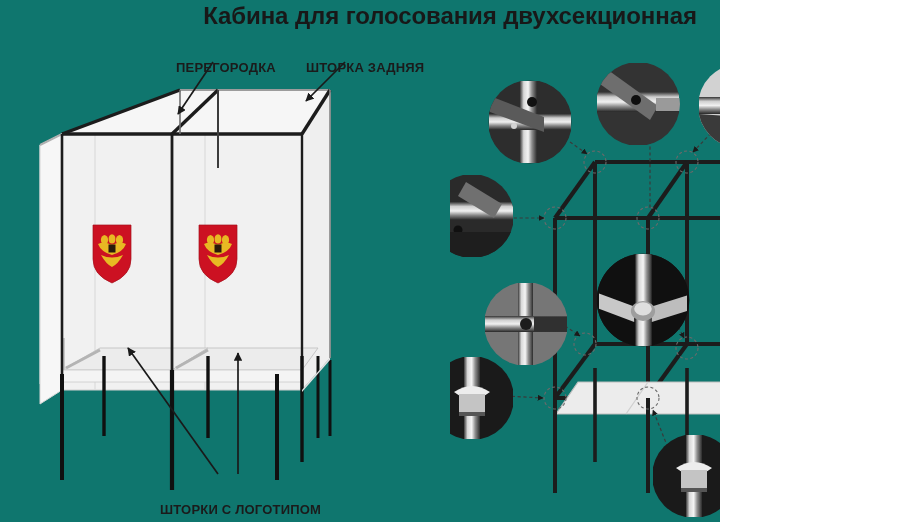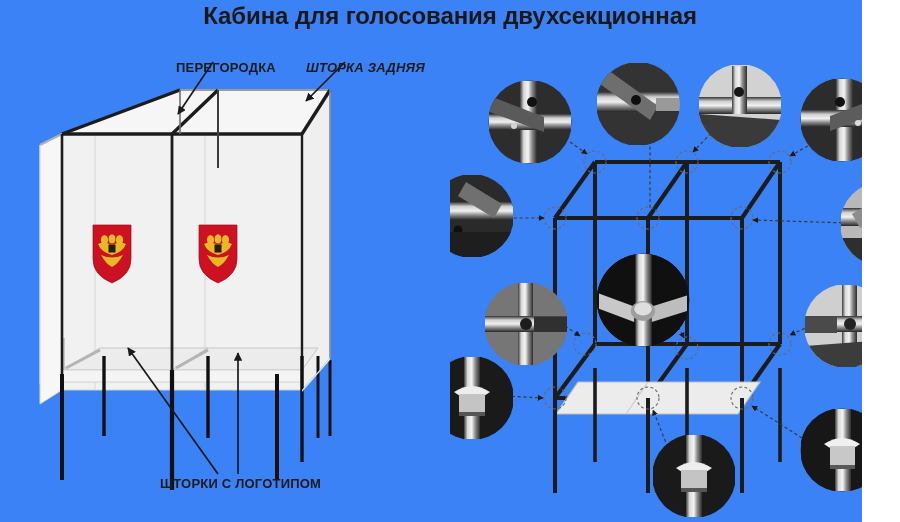--- a/index.html
+++ b/index.html
@@ -7,23 +7,23 @@
     margin: 0;
     padding: 0;
     background: #ffffff;
   }
   body {
     font-family: "Liberation Sans", "DejaVu Sans", sans-serif;
     color: #1a1a1a;
   }
   #page {
     position: relative;
-    width: 862px;
+    width: 720px;
     height: 522px;
-    background: #3b82f6;
+    background: #0f766e;
     overflow: hidden;
   }
   #title {
     position: absolute;
     left: 0;
     top: 2px;
     width: 900px;
     text-align: center;
     font-size: 24px;
     font-weight: bold;
@@ -33,22 +33,22 @@
   }
   .label {
     position: absolute;
     font-size: 13px;
     font-weight: bold;
     color: #1b1b1b;
     letter-spacing: 0.2px;
     white-space: nowrap;
   }
   #label-partition { left: 176px; top: 60px; }
-  #label-rear-curtain { left: 306px; top: 60px; font-style: italic; }
-  #label-logo-curtains { left: 160px; top: 476px; }
+  #label-rear-curtain { left: 306px; top: 60px; }
+  #label-logo-curtains { left: 160px; top: 502px; }
 
   .panel-svg {
     position: absolute;
     left: 0;
     top: 0;
   }
   #left-diagram {
     position: absolute;
     left: 0px;
     top: 38px;

